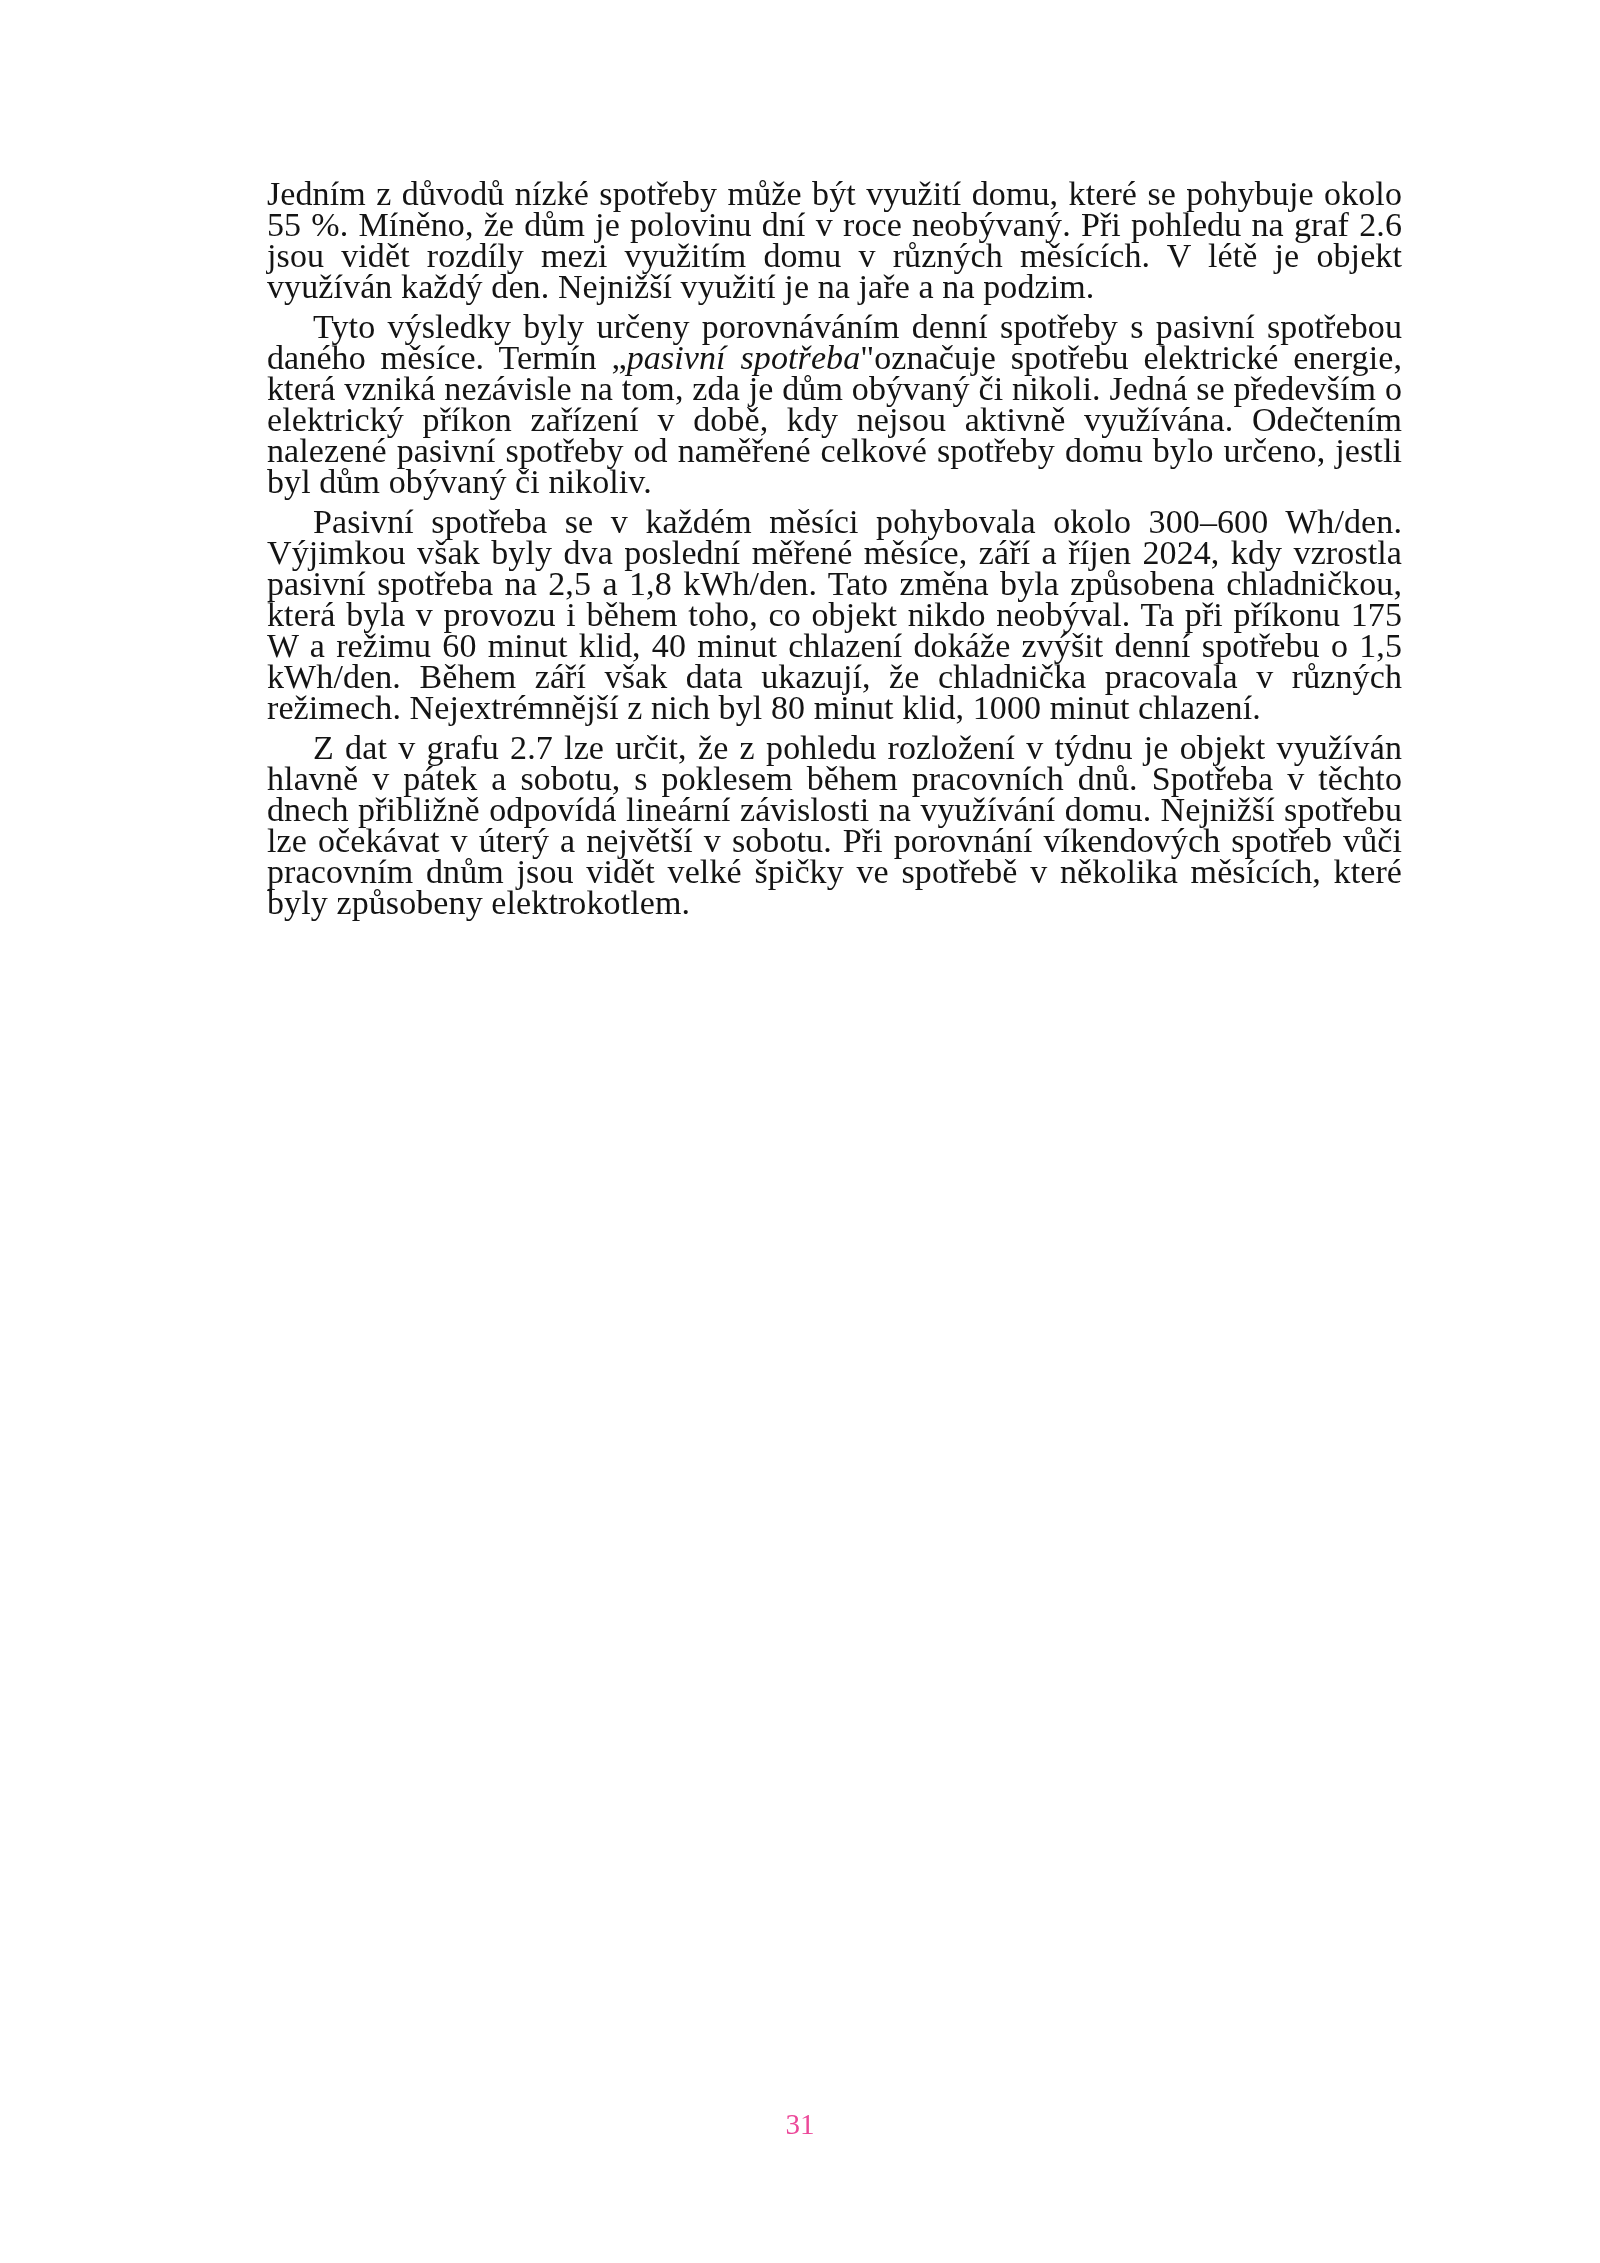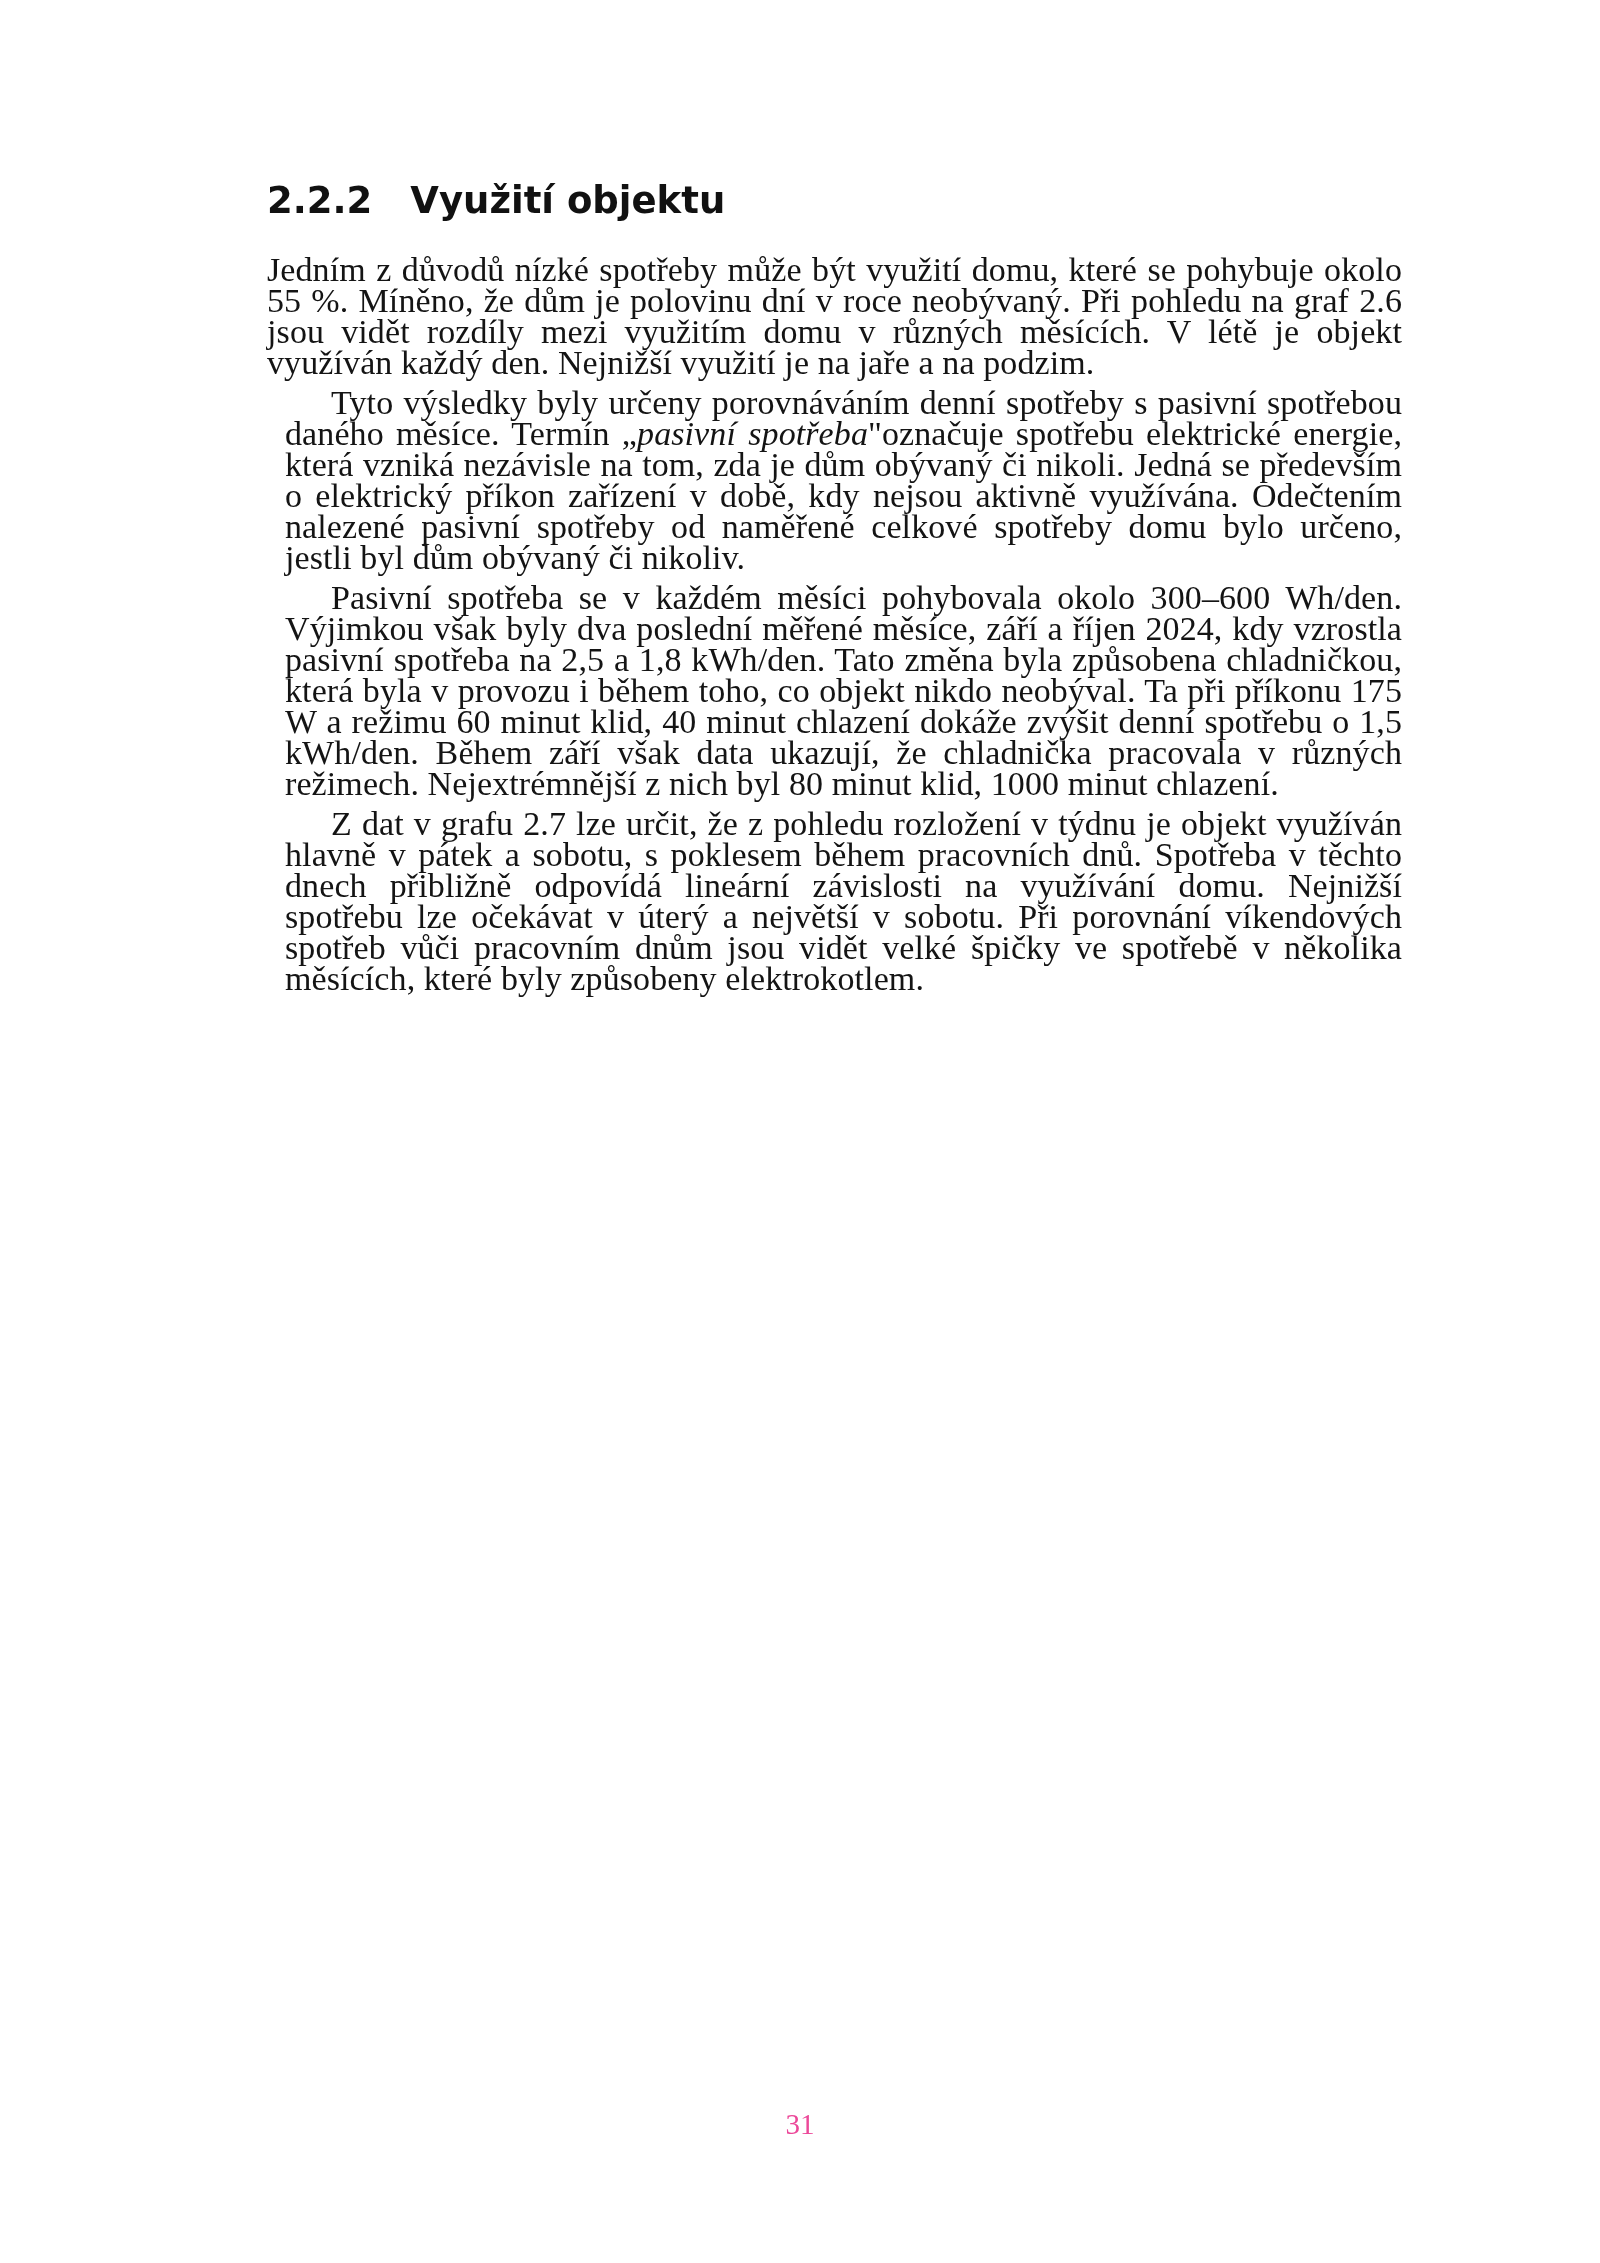--- a/index.html
+++ b/index.html
@@ -35,21 +35,20 @@
   }
   .body-text p {
     margin: 0;
     font-size: 34px;
     line-height: 31px;
     text-align: justify;
     letter-spacing: 0.1px;
   }
   .body-text p + p {
     margin-top: 9px;
-    margin-left: 18px;
   }
   .body-text p.indent {
     text-indent: 46px;
   }
   .it {
     font-style: italic;
   }
   .page-number {
     position: absolute;
     left: 0;
@@ -59,24 +58,20 @@
     font-size: 29px;
     line-height: 45px;
     color: #ec4899;
   }
 </style>
 </head>
 <body>
 
 <div class="page">
   <div class="content">
-    <h2 class="section-heading">
-      <span>2.2.2</span>
-      <span>Využití objektu</span>
-    </h2>
     <div class="body-text">
         <p><span>Jedním z důvodů nízké spotřeby může být využití domu, které se pohybuje okolo 55 %. Míněno, že dům je polovinu dní v roce neobývaný. Při pohledu na graf 2.6 jsou vidět rozdíly mezi využitím domu v různých měsících. V létě je objekt využíván každý den. Nejnižší využití je na jaře a na podzim.</span></p>
         <p class="indent"><span>Tyto výsledky byly určeny porovnáváním denní spotřeby s pasivní spotřebou daného měsíce. Termín „</span><span class="it">pasivní spotřeba</span><span>"označuje spotřebu elektrické energie, která vzniká nezávisle na tom, zda je dům obývaný či nikoli. Jedná se především o elektrický příkon zařízení v době, kdy nejsou aktivně využívána. Odečtením nalezené pasivní spotřeby od naměřené celkové spotřeby domu bylo určeno, jestli byl dům obývaný či nikoliv.</span></p>
         <p class="indent"><span>Pasivní spotřeba se v každém měsíci pohybovala okolo 300–600 Wh/den. Výjimkou však byly dva poslední měřené měsíce, září a říjen 2024, kdy vzrostla pasivní spotřeba na 2,5 a 1,8 kWh/den. Tato změna byla způsobena chladničkou, která byla v provozu i během toho, co objekt nikdo neobýval. Ta při příkonu 175 W a režimu 60 minut klid, 40 minut chlazení dokáže zvýšit denní spotřebu o 1,5 kWh/den. Během září však data ukazují, že chladnička pracovala v různých režimech. Nejextrémnější z nich byl 80 minut klid, 1000 minut chlazení.</span></p>
         <p class="indent"><span>Z dat v grafu 2.7 lze určit, že z pohledu rozložení v týdnu je objekt využíván hlavně v pátek a sobotu, s poklesem během pracovních dnů. Spotřeba v těchto dnech přibližně odpovídá lineární závislosti na využívání domu. Nejnižší spotřebu lze očekávat v úterý a největší v sobotu. Při porovnání víkendových spotřeb vůči pracovním dnům jsou vidět velké špičky ve spotřebě v několika měsících, které byly způsobeny elektrokotlem.</span></p>
       </div>
   </div>
   <div class="page-number">31</div>
 </div>
 

